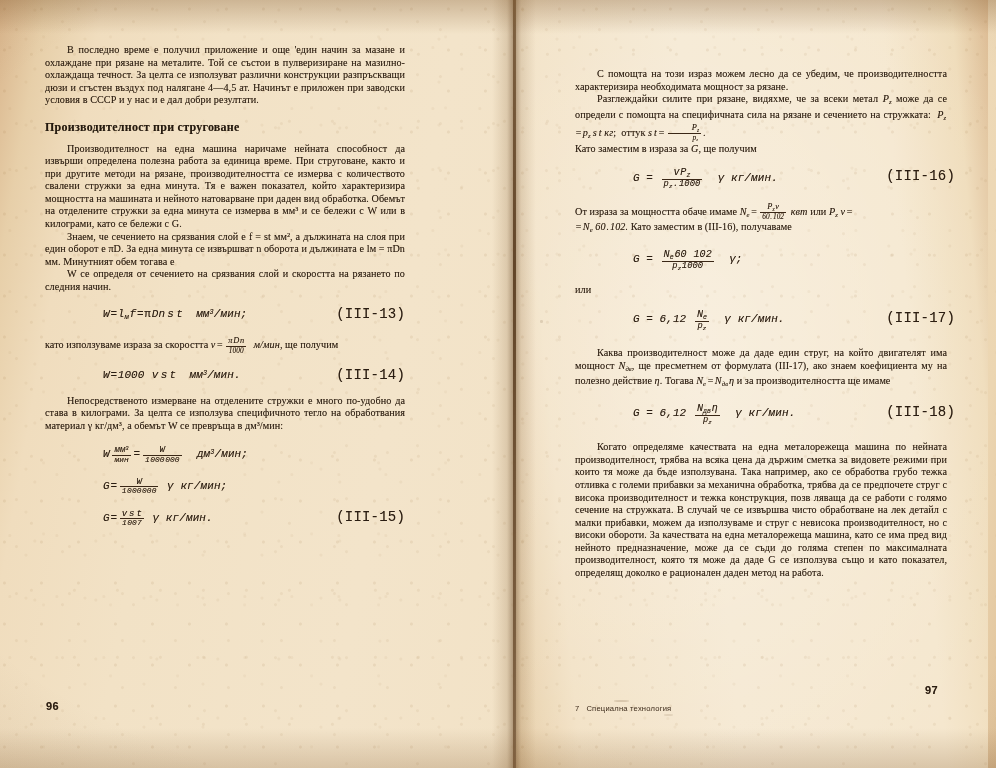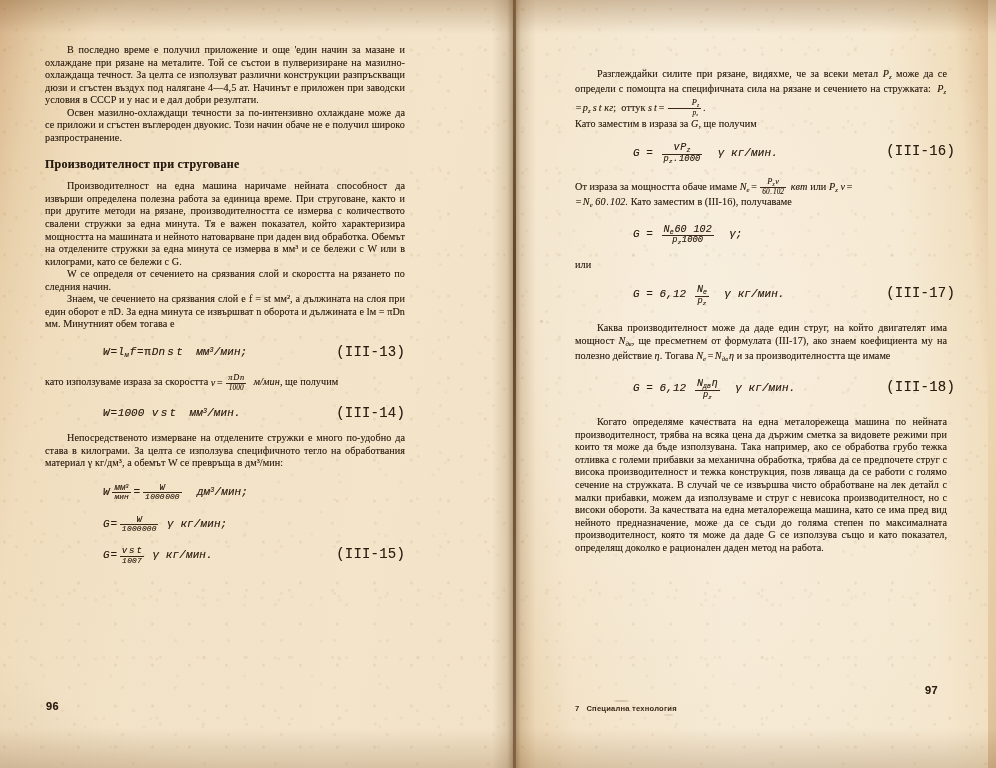--- a/index.html
+++ b/index.html
@@ -146,48 +146,47 @@
     font-family:"Liberation Sans", sans-serif;
     text-shadow:0 0 .5px rgba(60,35,12,.5);
     text-align:center;
   }
   #folio-left{left:46px;top:700px;}
   #folio-right{left:925px;top:684px;}
 
   #running-foot{
     position:absolute;left:575px;top:704px;
     font-family:"Liberation Sans", sans-serif;
-    font-size:7.6px;font-weight:bold;letter-spacing:.2px;
+    font-size:7.6px;font-weight:normal;letter-spacing:.2px;
     color:#3a2818;
   }
   #running-foot .num{margin-right:7px;}
 
   
   .mark{position:absolute;background:rgba(90,58,24,.35);pointer-events:none;border-radius:40%;}
 </style>
 </head>
 <body>
 
 <div id="spread">
 
   <div class="page" id="page-left"></div>
   <div class="page" id="page-right"></div>
   <div id="gutter"></div>
   <div id="gutter-line"></div>
 
   <div class="col" id="col-left">
 
     <p class="ind">В последно време е получил приложение и още 'един начин за мазане и охлаждане при рязане на металите. Той се състои в пулверизиране на мазилно-охлаждаща течност. За целта се използуват различни конструкции разпръскващи дюзи и сгъстен въздух под налягане 4—4,5 ат. Начинът е приложен при заводски условия в СССР и у нас и е дал добри резултати.</p>
-    <p class="ind">Освен мазилно-охлаждащи течности за по-интензивно охлаждане може да се приложи и сгъстен въглероден двуокис. Този начин обаче не е получил широко разпространение.</p>
 
     <h2 class="section">Производителност при струговане</h2>
 
     <p class="ind">Производителност на една машина наричаме нейната способност да извърши определена полезна работа за единица време. При струговане, както и при другите методи на рязане, производителността се измерва с количеството свалени стружки за една минута. Тя е важен показател, който характеризира мощността на машината и нейното натоварване при даден вид обработка. Обемът на отделените стружки за една минута се измерва в мм³ и се бележи с W или в килограми, като се бележи с G.</p>
+    <p class="ind">Знаем, че сечението на срязвания слой е f = st мм², а дължината на слоя при един оборот е πD. За една минута се извършват n оборота и дължината е lм = πDn мм. Минутният обем тогава е</p>
     <p class="ind">W се определя от сечението на срязвания слой и скоростта на рязането по следния начин.</p>
-    <p class="ind">Знаем, че сечението на срязвания слой е f = st мм², а дължината на слоя при един оборот е πD. За една минута се извършват n оборота и дължината е lм = πDn мм. Минутният обем тогава е</p>
 
     <div class="eq">
       <span>W = l<sub>м</sub> f = <span class="up">π</span> Dn s t&nbsp;&nbsp;<span class="units">мм<sup>3</sup>/мин;</span></span>
       <span class="tag">(III-13)</span>
     </div>
 
     <p class="noind">като използуваме израза за скоростта&nbsp;<span style="font-style:italic">v = <span class="frac sm"><span class="num">π D n</span><span class="den">1000</span></span></span>&nbsp;&nbsp;<span class="units">м/мин</span>, ще получим</p>
 
     <div class="eq">
       <span>W = 1000&nbsp; v s t&nbsp;&nbsp;<span class="units">мм<sup>3</sup>/мин.</span></span>
@@ -206,20 +205,21 @@
 
     <div class="eq">
       <span>G = <span class="frac sm"><span class="num">v s t</span><span class="den">1 007</span></span>&nbsp;γ&nbsp;<span class="units">кг/мин.</span></span>
       <span class="tag">(III-15)</span>
     </div>
 
   </div>
 
   <div class="col" id="col-right">
 
+    <p class="ind">С помощта на този израз можем лесно да се убедим, че производителността характеризира необходимата мощност за рязане.</p>
 
     <p class="ind">Разглеждайки силите при рязане, видяхме, че за всеки метал <span style="font-style:italic">P<sub>z</sub></span> може да се определи с помощта на специфичната сила на рязане и сечението на стружката:&nbsp; <span style="font-style:italic">P<sub>z</sub> = p<sub>z</sub> s t</span> <span class="units">кг</span>;&nbsp; оттук <span style="font-style:italic">s t = <span class="frac sm"><span class="num">P<sub>z</sub></span><span class="den">p<sub>z</sub></span></span></span>.</p>
 
     <p class="noind">Като заместим в израза за <span style="font-style:italic">G</span>, ще получим</p>
 
     <div class="eq eq-r">
       <span>G&nbsp;=&nbsp;<span class="frac"><span class="num">v P<sub>z</sub></span><span class="den">p<sub>z</sub> . 1000</span></span>&nbsp;&nbsp;γ&nbsp;<span class="units">кг/мин.</span></span>
       <span class="tag">(III-16)</span>
     </div>
 

